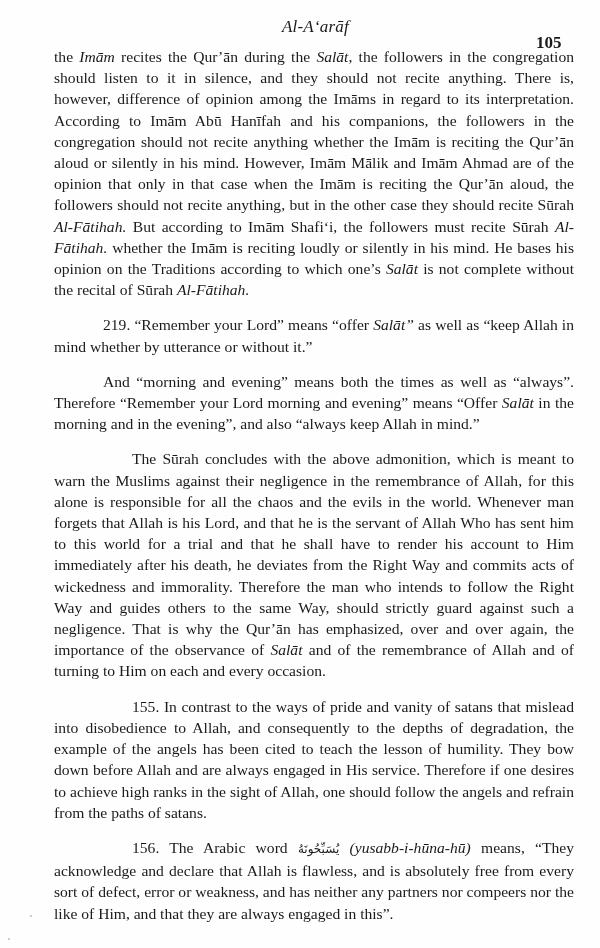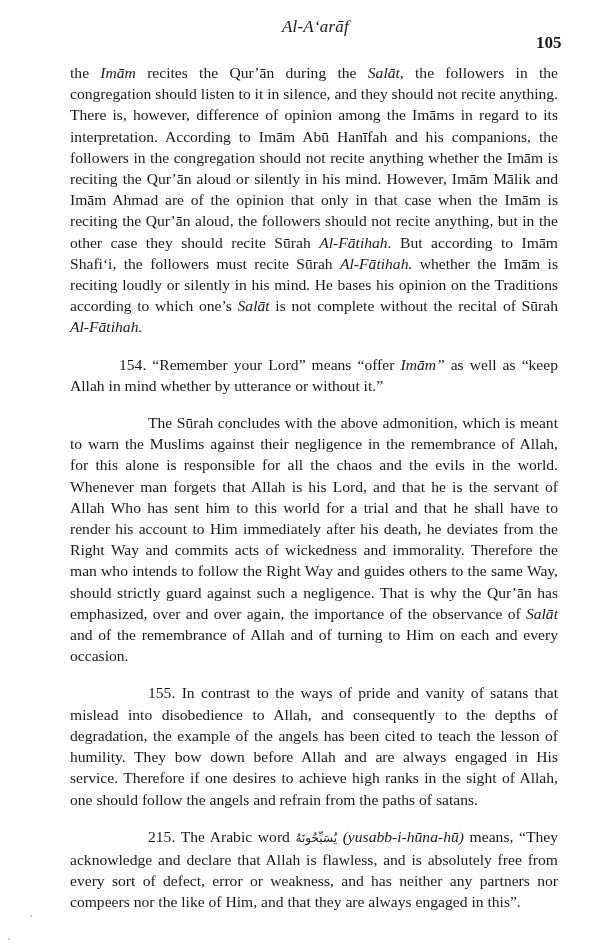--- a/index.html
+++ b/index.html
@@ -48,21 +48,21 @@
     .body-text {
       position: absolute;
       left: 54px;
       top: 46px;
       width: 520px;
       font-size: 15.6px;
       line-height: 21.2px;
       text-align: justify;
     }
     .para {
-      margin: 16px;
+      margin: 0;
       text-align: justify;
     }
     .para + .para {
       margin-top: 14px;
     }
     .para.indent {
       text-indent: 49px;
     }
     .para.indent-lg {
       text-indent: 78px;
@@ -86,21 +86,22 @@
 
 <div class="page">
 
   <div class="running-head">
     <span class="running-title">Al-A‘arāf</span>
     <span class="page-number">105</span>
   </div>
 
   <div class="body-text" id="body-text">
     <p class="para"><span>the </span><em>Imām</em><span> recites the Qur’ān during the </span><em>Salāt</em><span>, the followers in the congregation should listen to it in silence, and they should not recite anything. There is, however, difference of opinion among the Imāms in regard to its interpretation. According to Imām Abū Hanīfah and his companions, the followers in the congregation should not recite anything whether the Imām is reciting the Qur’ān aloud or silently in his mind. However, Imām Mālik and Imām Ahmad are of the opinion that only in that case when the Imām is reciting the Qur’ān aloud, the followers should not recite anything, but in the other case they should recite Sūrah </span><em>Al-Fātihah.</em><span> But according to Imām Shafi‘i, the followers must recite Sūrah </span><em>Al-Fātihah.</em><span> whether the Imām is reciting loudly or silently in his mind. He bases his opinion on the Traditions according to which one’s </span><em>Salāt</em><span> is not complete without the recital of Sūrah </span><em>Al-Fātihah.</em></p>
-    <p class="para indent"><span>154.  “Remember your Lord” means “offer </span><em>Imām”</em><span> as well as “keep Allah in mind whether by utterance or without it.”</span></p>
+    <p class="para indent"><span>219.  “Remember your Lord” means “offer </span><em>Salāt”</em><span> as well as “keep Allah in mind whether by utterance or without it.”</span></p>
+    <p class="para indent"><span>And “morning and evening” means both the times as well as “always”. Therefore “Remember your Lord morning and evening” means “Offer </span><em>Salāt</em><span> in the morning and in the evening”, and also “always keep Allah in mind.”</span></p>
     <p class="para indent-lg"><span>The Sūrah concludes with the above admonition, which is meant to warn the Muslims against their negligence in the remembrance of Allah, for this alone is responsible for all the chaos and the evils in the world. Whenever man forgets that Allah is his Lord, and that he is the servant of Allah Who has sent him to this world for a trial and that he shall have to render his account to Him immediately after his death, he deviates from the Right Way and commits acts of wickedness and immorality. Therefore the man who intends to follow the Right Way and guides others to the same Way, should strictly guard against such a negligence. That is why the Qur’ān has emphasized, over and over again, the importance of the observance of </span><em>Salāt</em><span> and of the remembrance of Allah and of turning to Him on each and every occasion.</span></p>
     <p class="para indent-lg"><span>155. In contrast to the ways of pride and vanity of satans that mislead into disobedience to Allah, and consequently to the depths of degradation, the example of the angels has been cited to teach the lesson of humility. They bow down before Allah and are always engaged in His service. Therefore if one desires to achieve high ranks in the sight of Allah, one should follow the angels and refrain from the paths of satans.</span></p>
-    <p class="para indent-lg"><span>215. The Arabic word </span><span class="arabic">يُسَبِّحُونَهُ</span><span> </span><em>(yusabb-i-hūna-hū)</em><span> means, “They acknowledge and declare that Allah is flawless, and is absolutely free from every sort of defect, error or weakness, and has neither any partners nor compeers nor the like of Him, and that they are always engaged in this”.</span></p>
+    <p class="para indent-lg"><span>156. The Arabic word </span><span class="arabic">يُسَبِّحُونَهُ</span><span> </span><em>(yusabb-i-hūna-hū)</em><span> means, “They acknowledge and declare that Allah is flawless, and is absolutely free from every sort of defect, error or weakness, and has neither any partners nor compeers nor the like of Him, and that they are always engaged in this”.</span></p>
   </div>
 
   <span class="speck" style="left:30px; top:915px;"></span>
   <span class="speck" style="left:8px; top:938px;"></span>
 </div>
 
 </body></html>

